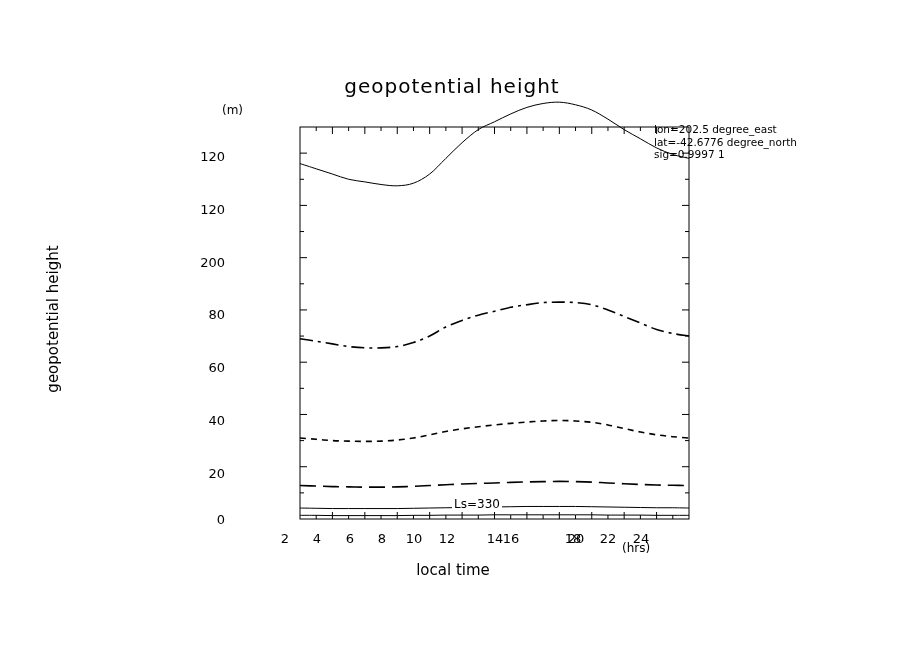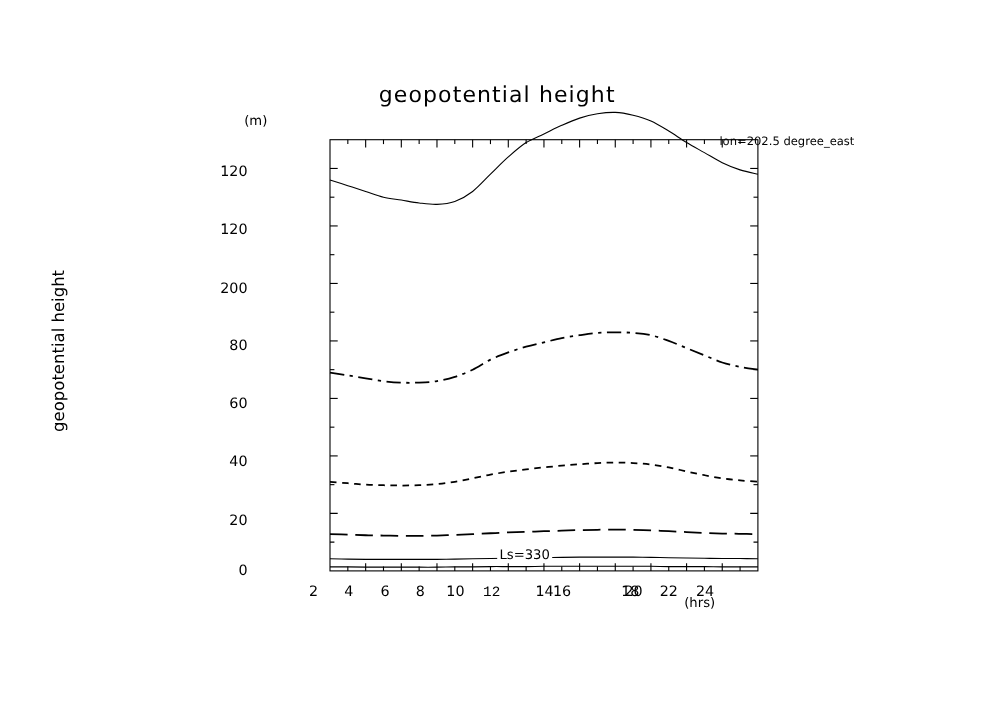--- a/index.html
+++ b/index.html
@@ -99,46 +99,49 @@
   svg { display:block; }
 </style>
 </head>
 <body>
 
 <div id="chart-root">
 
   <div class="chart-title">geopotential height</div>
   <div class="unit-label">(m)</div>
   <div class="ylabel">geopotential height</div>
+  <div class="xlabel">local time</div>
   <div class="xunit-label">(hrs)</div>
 
   <div class="ytick-label" style="left:183px; top:512px;">0</div>
   <div class="ytick-label" style="left:183px; top:466px;">20</div>
   <div class="ytick-label" style="left:183px; top:413px;">40</div>
   <div class="ytick-label" style="left:183px; top:360px;">60</div>
   <div class="ytick-label" style="left:183px; top:307px;">80</div>
   <div class="ytick-label" style="left:183px; top:255px;">200</div>
   <div class="ytick-label" style="left:183px; top:202px;text-align:right;">120</div>
   <div class="ytick-label" style="left:183px; top:149px;">120</div>
 
   <div class="xtick-label" style="left:270px; top:531px;">2</div>
   <div class="xtick-label" style="left:302px; top:531px;">4</div>
   <div class="xtick-label" style="left:335px; top:531px;">6</div>
   <div class="xtick-label" style="left:367px; top:531px;">8</div>
   <div class="xtick-label" style="left:399px; top:531px;">10</div>
-  <div class="xtick-label" style="left:432px; top:531px;font-family:Liberation Mono, monospace;">12</div>
+  <div class="xtick-label" style="left:432px; top:531px;">12</div>
   <div class="xtick-label" style="left:464px; top:531px;margin-left:16px;">14</div>
   <div class="xtick-label" style="left:496px; top:531px;">16</div>
   <div class="xtick-label" style="left:558px; top:531px;text-align:center;">18</div>
   <div class="xtick-label" style="left:561px; top:531px;">20</div>
   <div class="xtick-label" style="left:593px; top:531px;">22</div>
   <div class="xtick-label" style="left:626px; top:531px;">24</div>
 
   <div class="annotation-block">
     <div>lon=202.5 degree_east</div>
+    <div>lat=-42.6776 degree_north</div>
+    <div>sig=0.9997 1</div>
   </div>
 
   <div class="ls-label">Ls=330</div>
 
   <svg id="plot-svg" width="904" height="654">
       <rect x="256" y="127" width="389" height="392" fill="none" stroke="#000" stroke-width="1"></rect>
       <line x1="272.2083333333333" y1="519" x2="272.2083333333333" y2="515" stroke="#000" stroke-width="1"></line>
       <line x1="272.2083333333333" y1="127" x2="272.2083333333333" y2="131" stroke="#000" stroke-width="1"></line>
       <line x1="288.4166666666667" y1="519" x2="288.4166666666667" y2="512" stroke="#000" stroke-width="1"></line>
       <line x1="288.4166666666667" y1="127" x2="288.4166666666667" y2="134" stroke="#000" stroke-width="1"></line>

